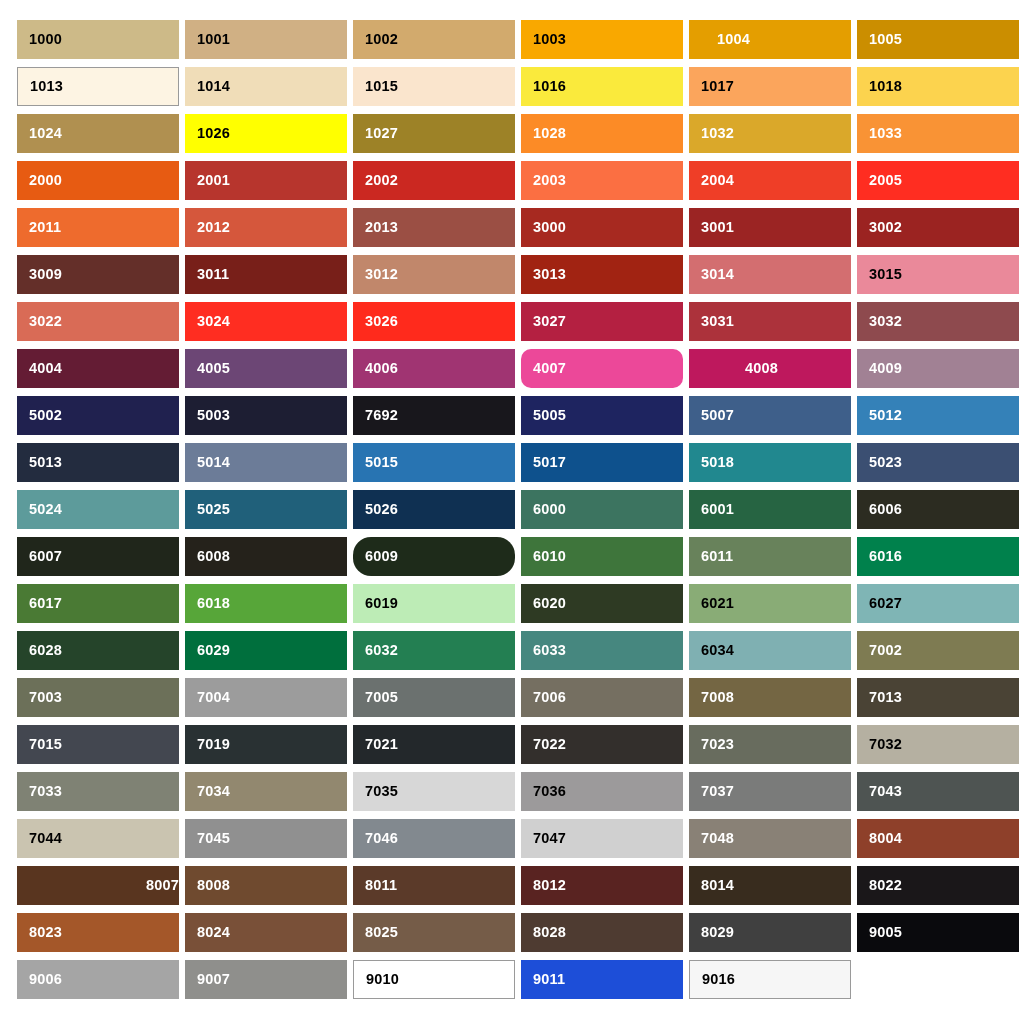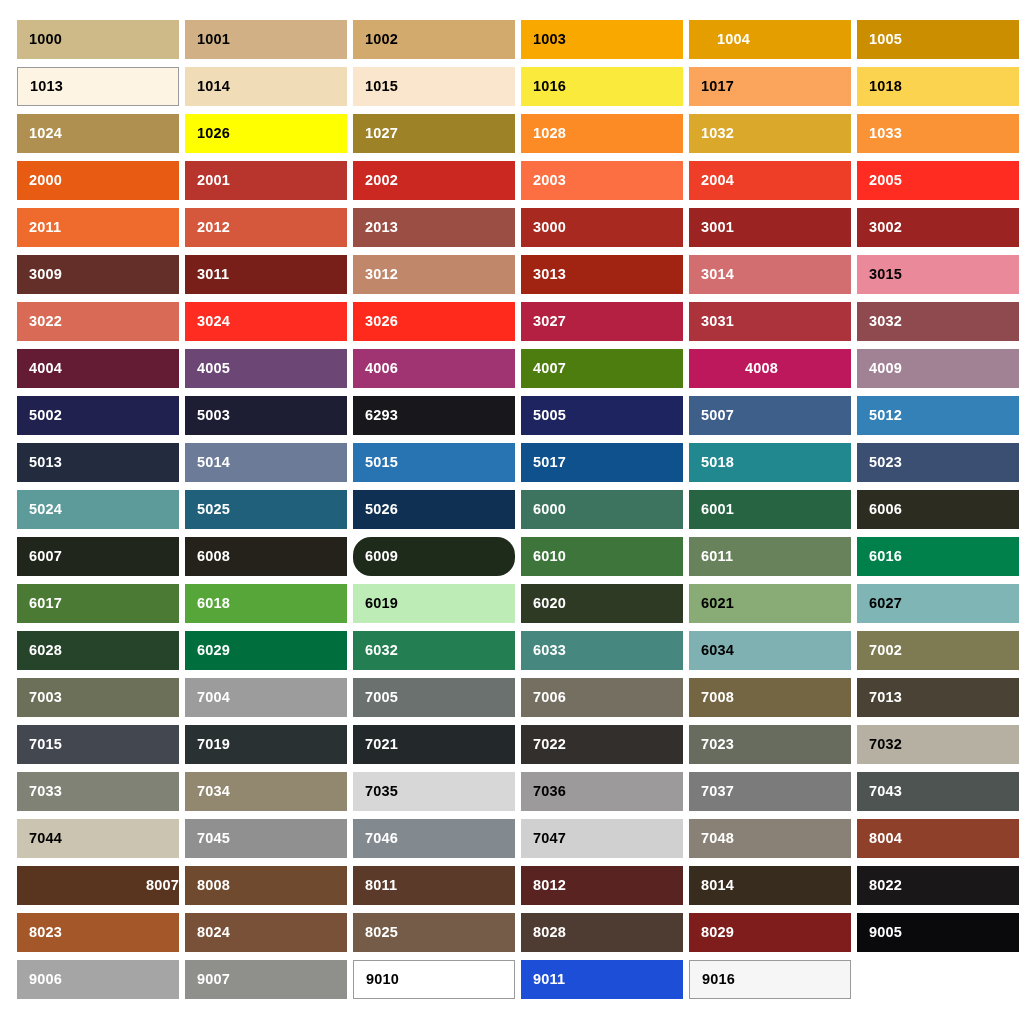--- a/index.html
+++ b/index.html
@@ -188,37 +188,37 @@
       </div>
       <div class="swatch dark" style="background-color: rgb(100, 28, 52);">
         <span class="swatch-label">4004</span>
       </div>
       <div class="swatch dark" style="background-color: rgb(108, 70, 117);">
         <span class="swatch-label">4005</span>
       </div>
       <div class="swatch dark" style="background-color: rgb(160, 52, 114);">
         <span class="swatch-label">4006</span>
       </div>
-      <div class="swatch dark" style="background-color: #4d7c0f;">
+      <div class="swatch dark" style="background-color: #ec4899; border-radius: 10px;">
         <span class="swatch-label">4007</span>
       </div>
       <div class="swatch dark" style="background-color: #be185d; padding-left: 44px;">
         <span class="swatch-label">4008</span>
       </div>
       <div class="swatch dark" style="background-color: rgb(161, 129, 148);">
         <span class="swatch-label">4009</span>
       </div>
       <div class="swatch dark" style="background-color: rgb(32, 33, 79);">
         <span class="swatch-label">5002</span>
       </div>
       <div class="swatch dark" style="background-color: rgb(29, 30, 51);">
         <span class="swatch-label">5003</span>
       </div>
       <div class="swatch dark" style="background-color: rgb(24, 23, 28);">
-        <span class="swatch-label">6293</span>
+        <span class="swatch-label">7692</span>
       </div>
       <div class="swatch dark" style="background-color: rgb(30, 36, 96);">
         <span class="swatch-label">5005</span>
       </div>
       <div class="swatch dark" style="background-color: rgb(62, 95, 138);">
         <span class="swatch-label">5007</span>
       </div>
       <div class="swatch dark" style="background-color: rgb(52, 129, 184);">
         <span class="swatch-label">5012</span>
       </div>
@@ -407,21 +407,21 @@
       </div>
       <div class="swatch dark" style="background-color: rgb(121, 80, 56);">
         <span class="swatch-label">8024</span>
       </div>
       <div class="swatch dark" style="background-color: rgb(117, 92, 72);">
         <span class="swatch-label">8025</span>
       </div>
       <div class="swatch dark" style="background-color: rgb(78, 59, 49);">
         <span class="swatch-label">8028</span>
       </div>
-      <div class="swatch dark" style="background-color: #7f1d1d;">
+      <div class="swatch dark" style="background-color: #404040;">
         <span class="swatch-label">8029</span>
       </div>
       <div class="swatch dark" style="background-color: rgb(10, 10, 13);">
         <span class="swatch-label">9005</span>
       </div>
       <div class="swatch dark" style="background-color: rgb(165, 165, 165);">
         <span class="swatch-label">9006</span>
       </div>
       <div class="swatch dark" style="background-color: rgb(143, 143, 140);">
         <span class="swatch-label">9007</span>

